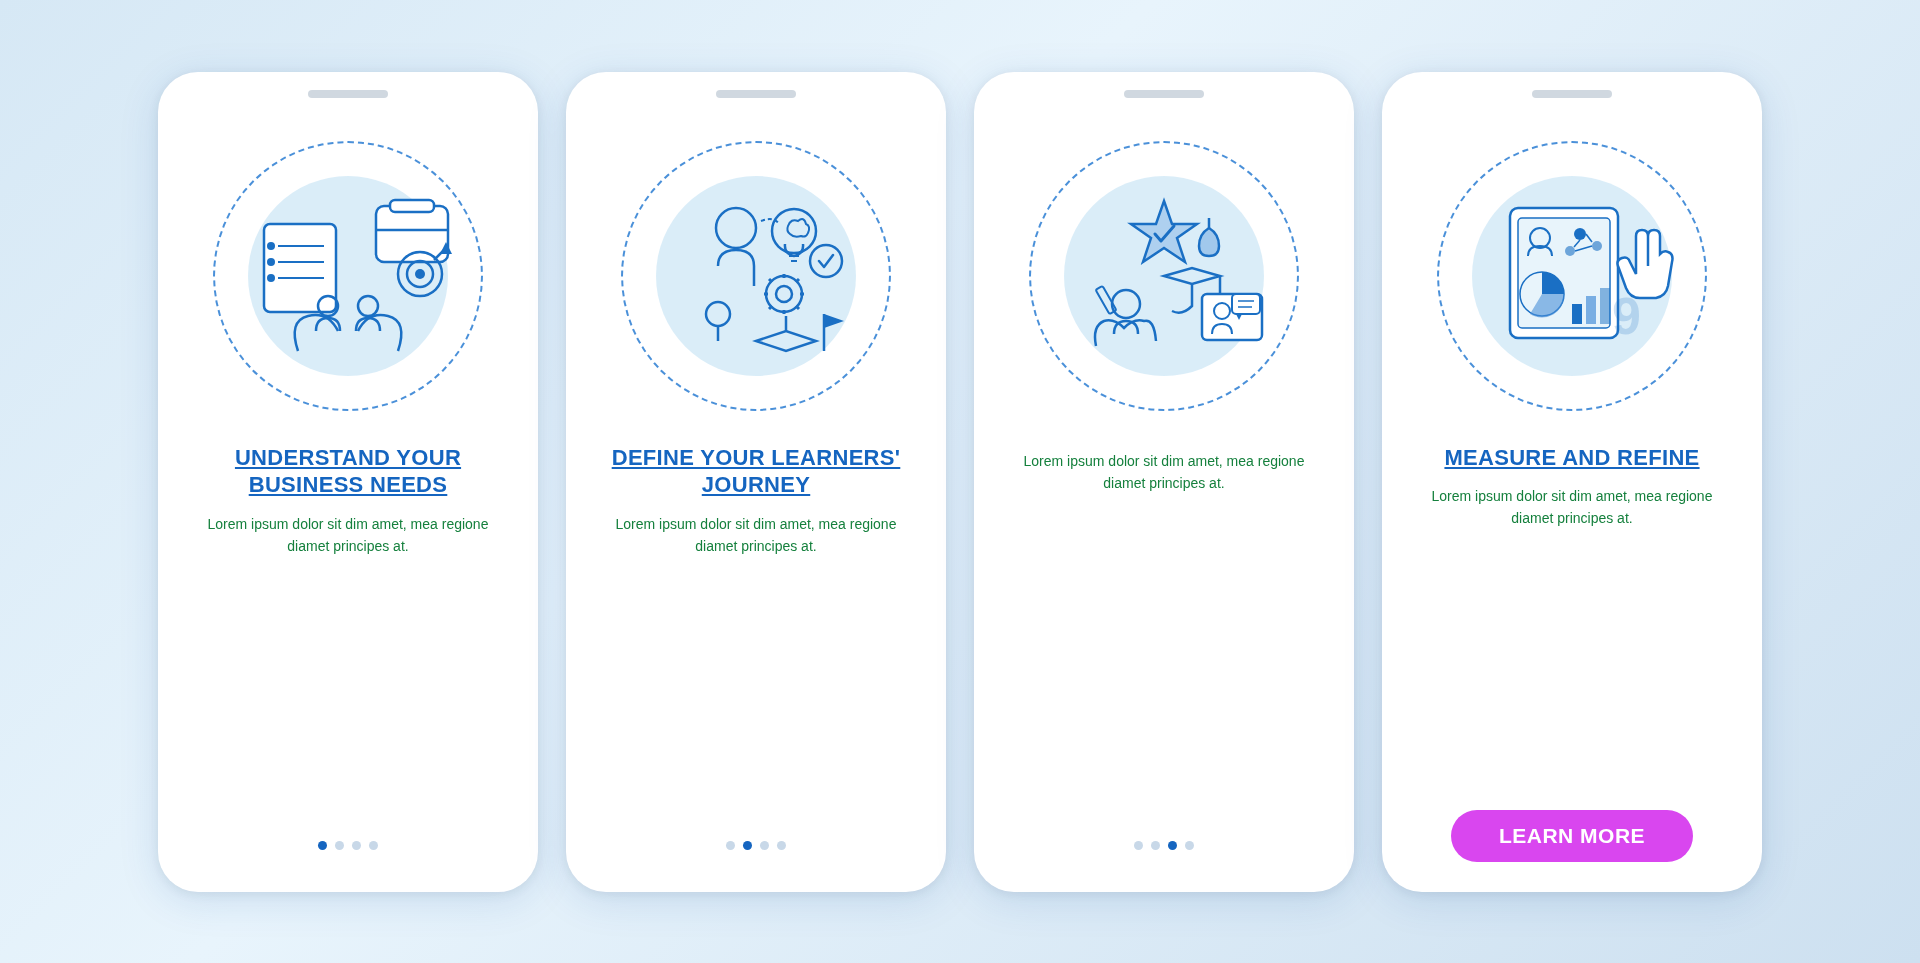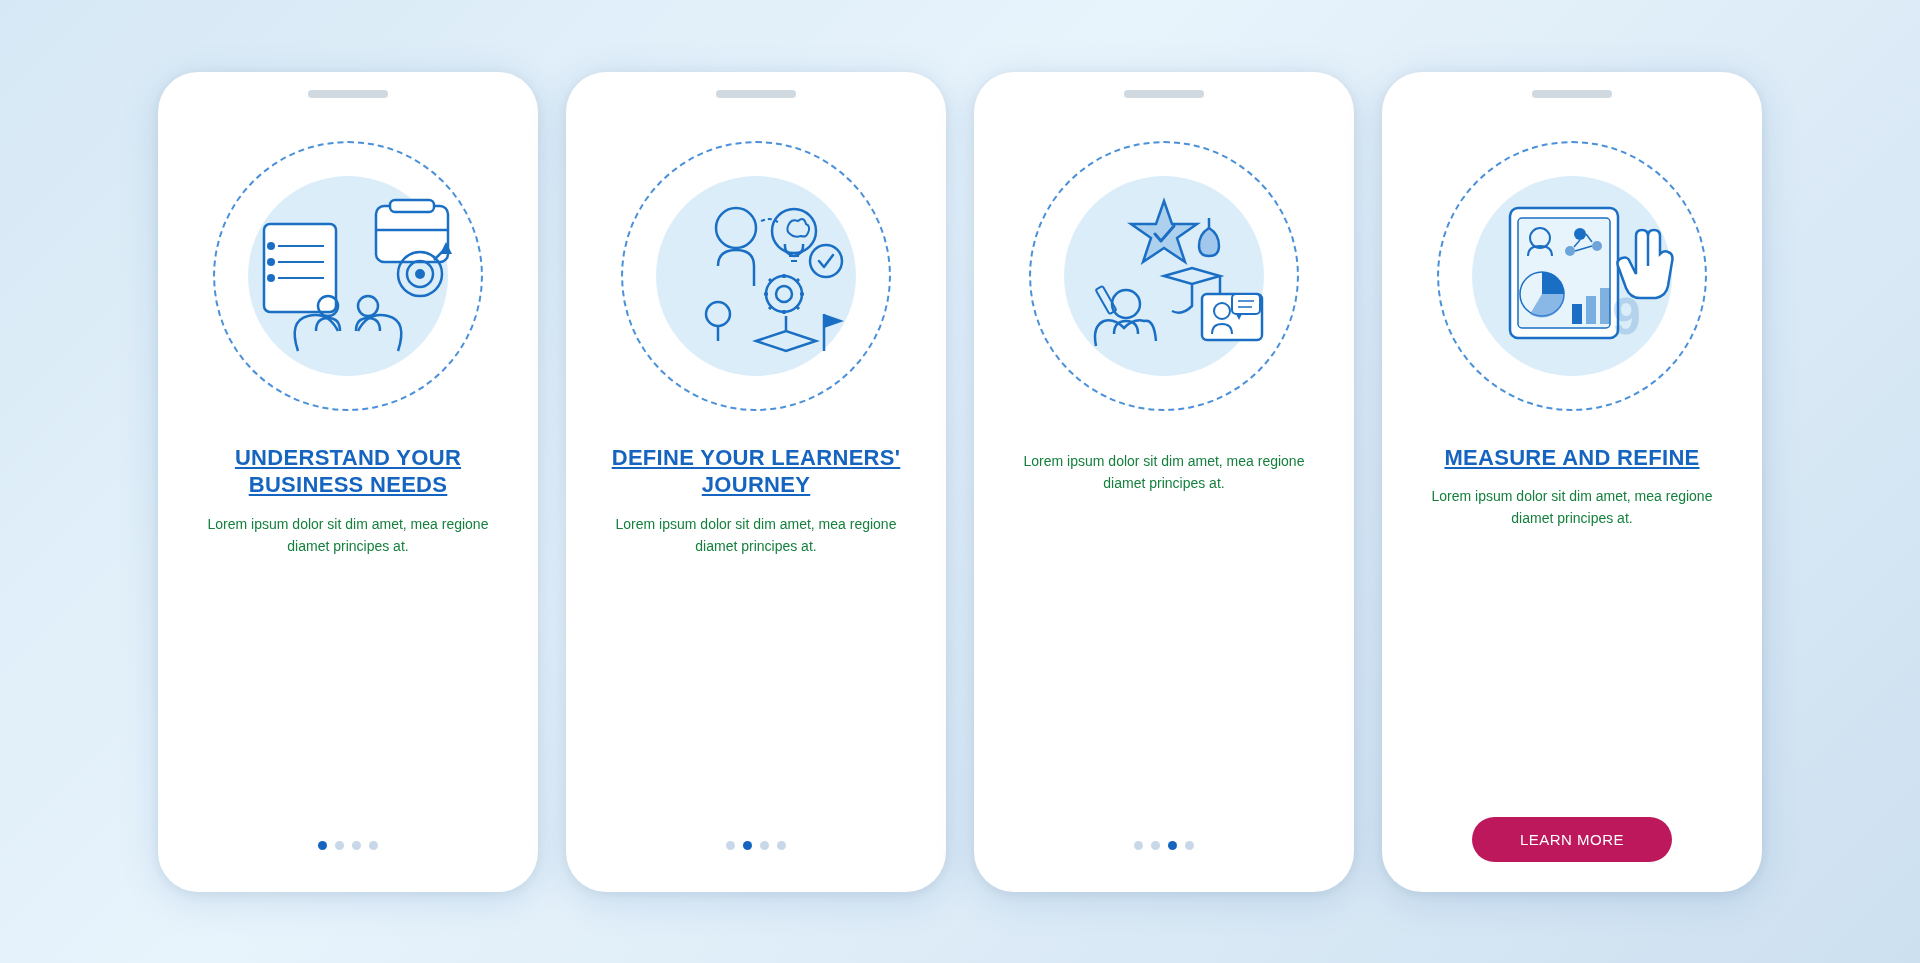--- a/index.html
+++ b/index.html
@@ -124,27 +124,27 @@
       height: 9px;
       border-radius: 50%;
       background: #c8d8e8;
     }
 
     .dot.active {
       background: #1565c0;
     }
 
     .learn-more-btn {
-      background: #be185d;
+      background: #d946ef;
       color: #fff;
       border: none;
       border-radius: 28px;
       padding: 14px 48px;
-      font-size: 15px;
-      font-weight: 400;
+      font-size: 21px;
+      font-weight: 700;
       letter-spacing: 0.5px;
       cursor: pointer;
       margin-top: auto;
       margin-bottom: 0;
     }
 
     .spacer { flex: 1; }
   </style>
 </head>
 <body>

